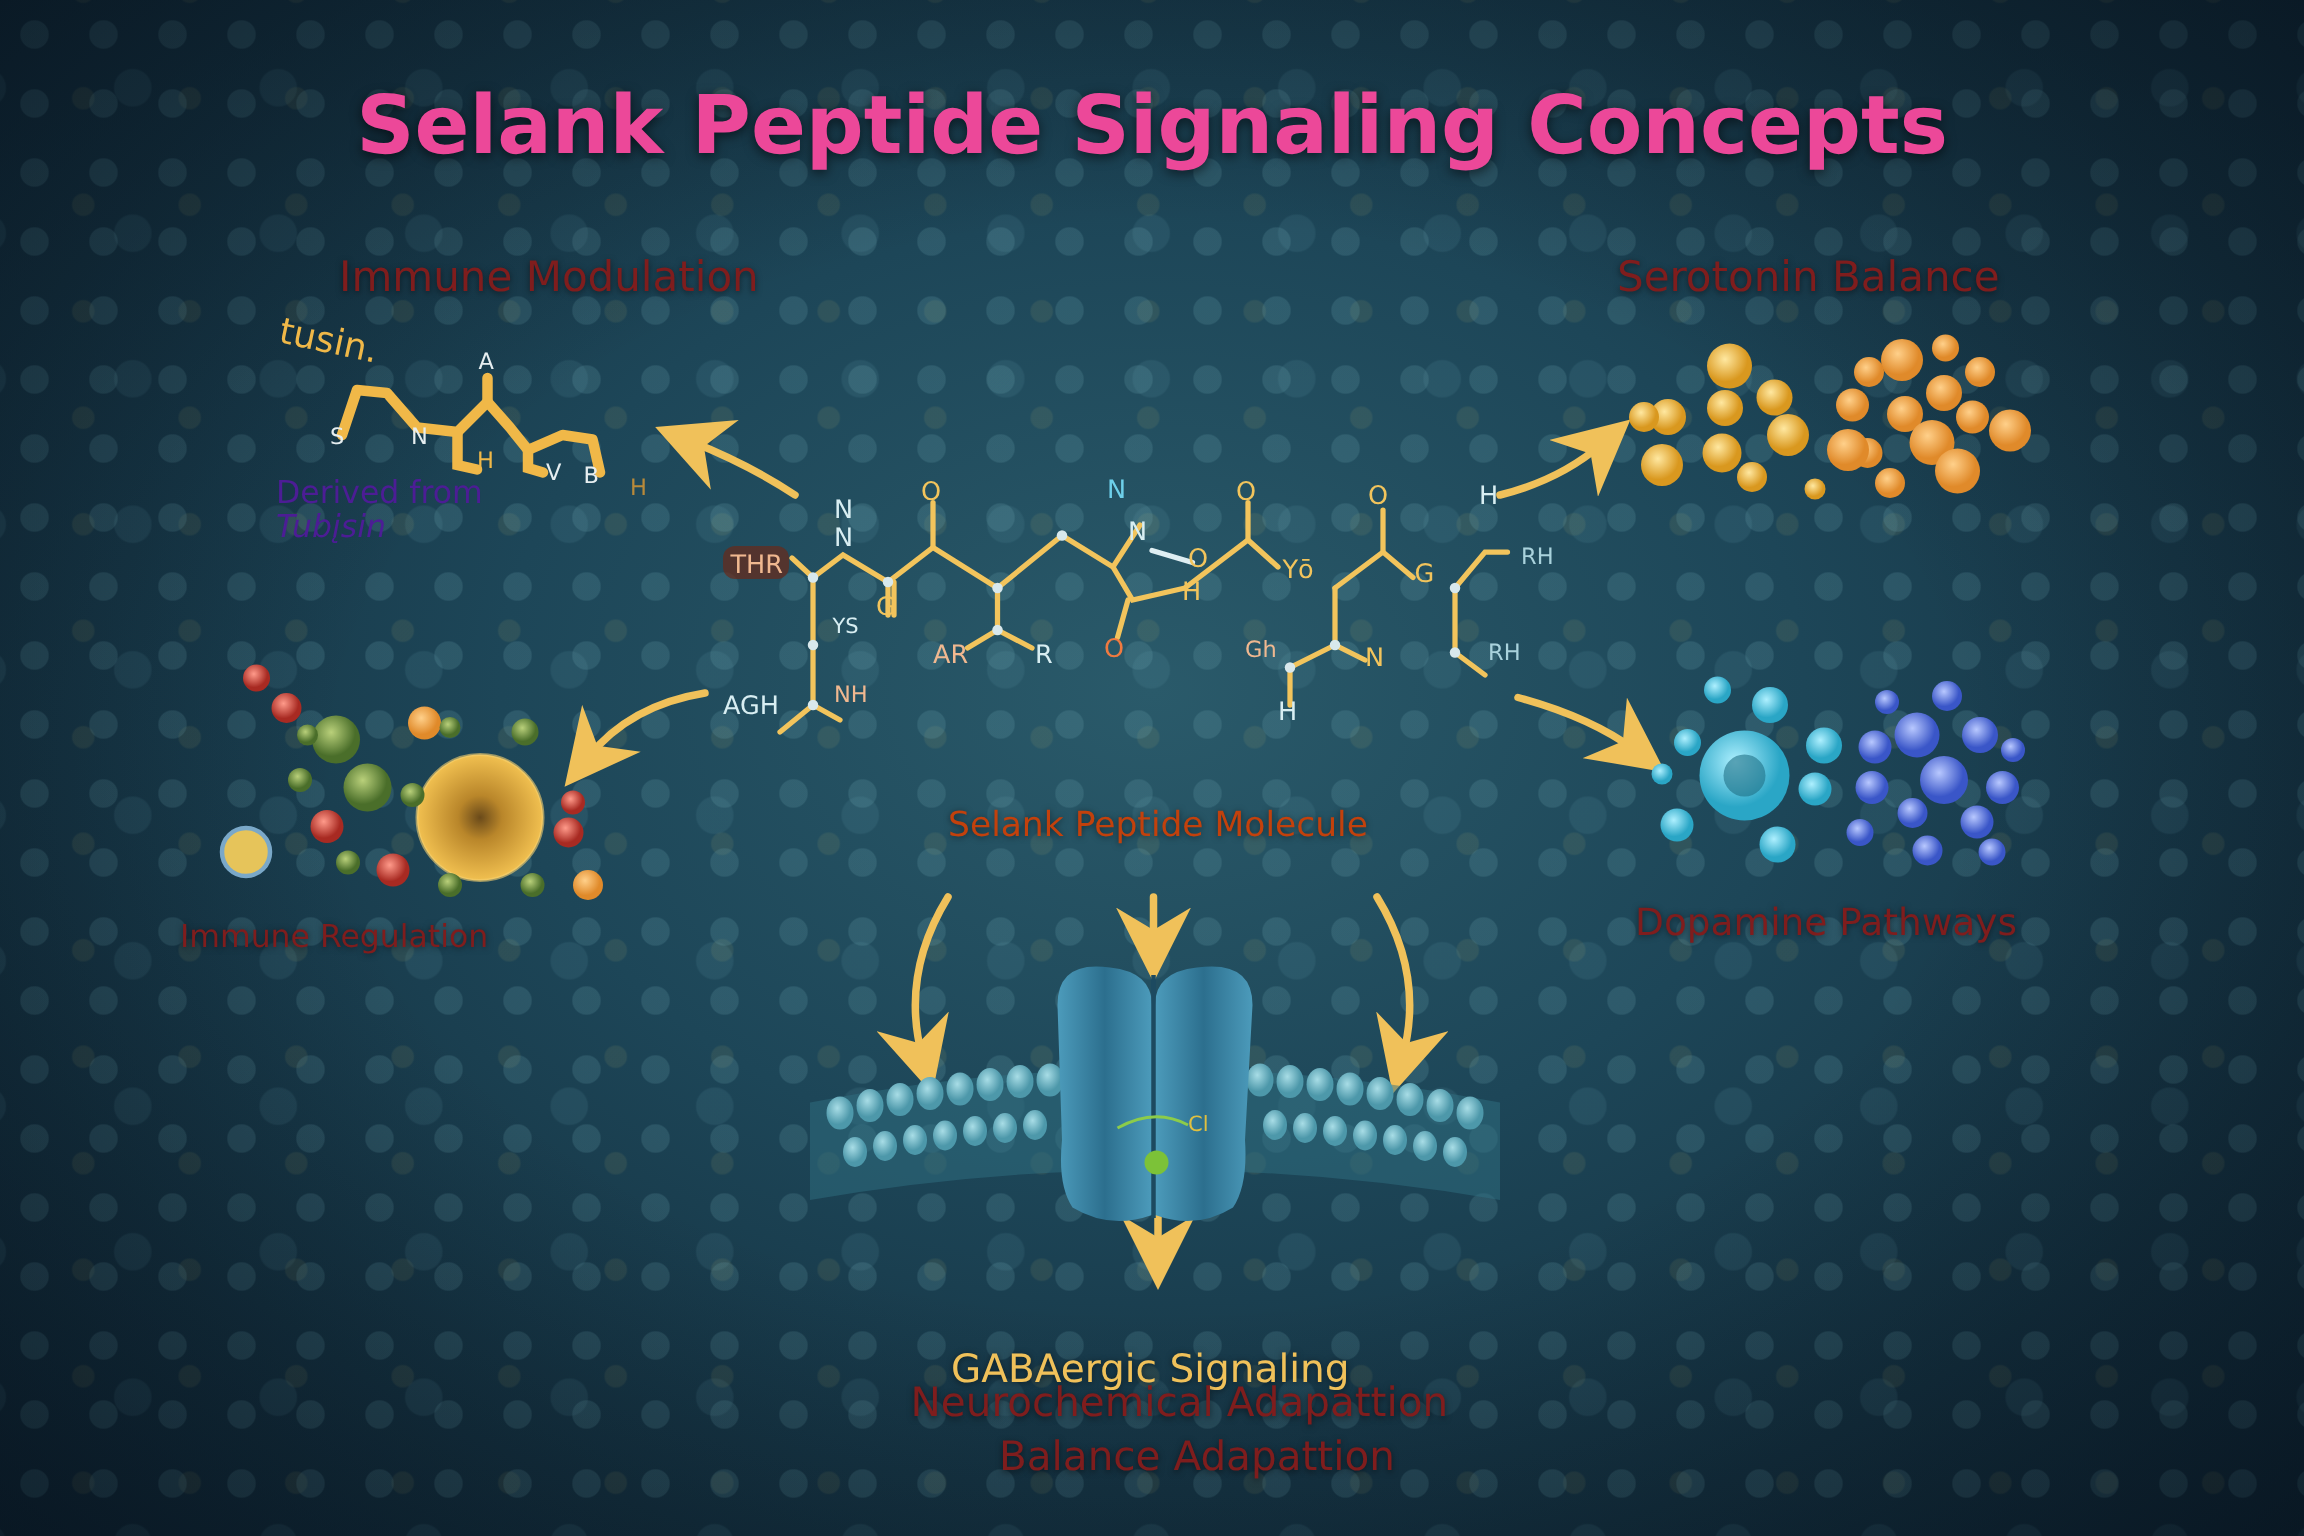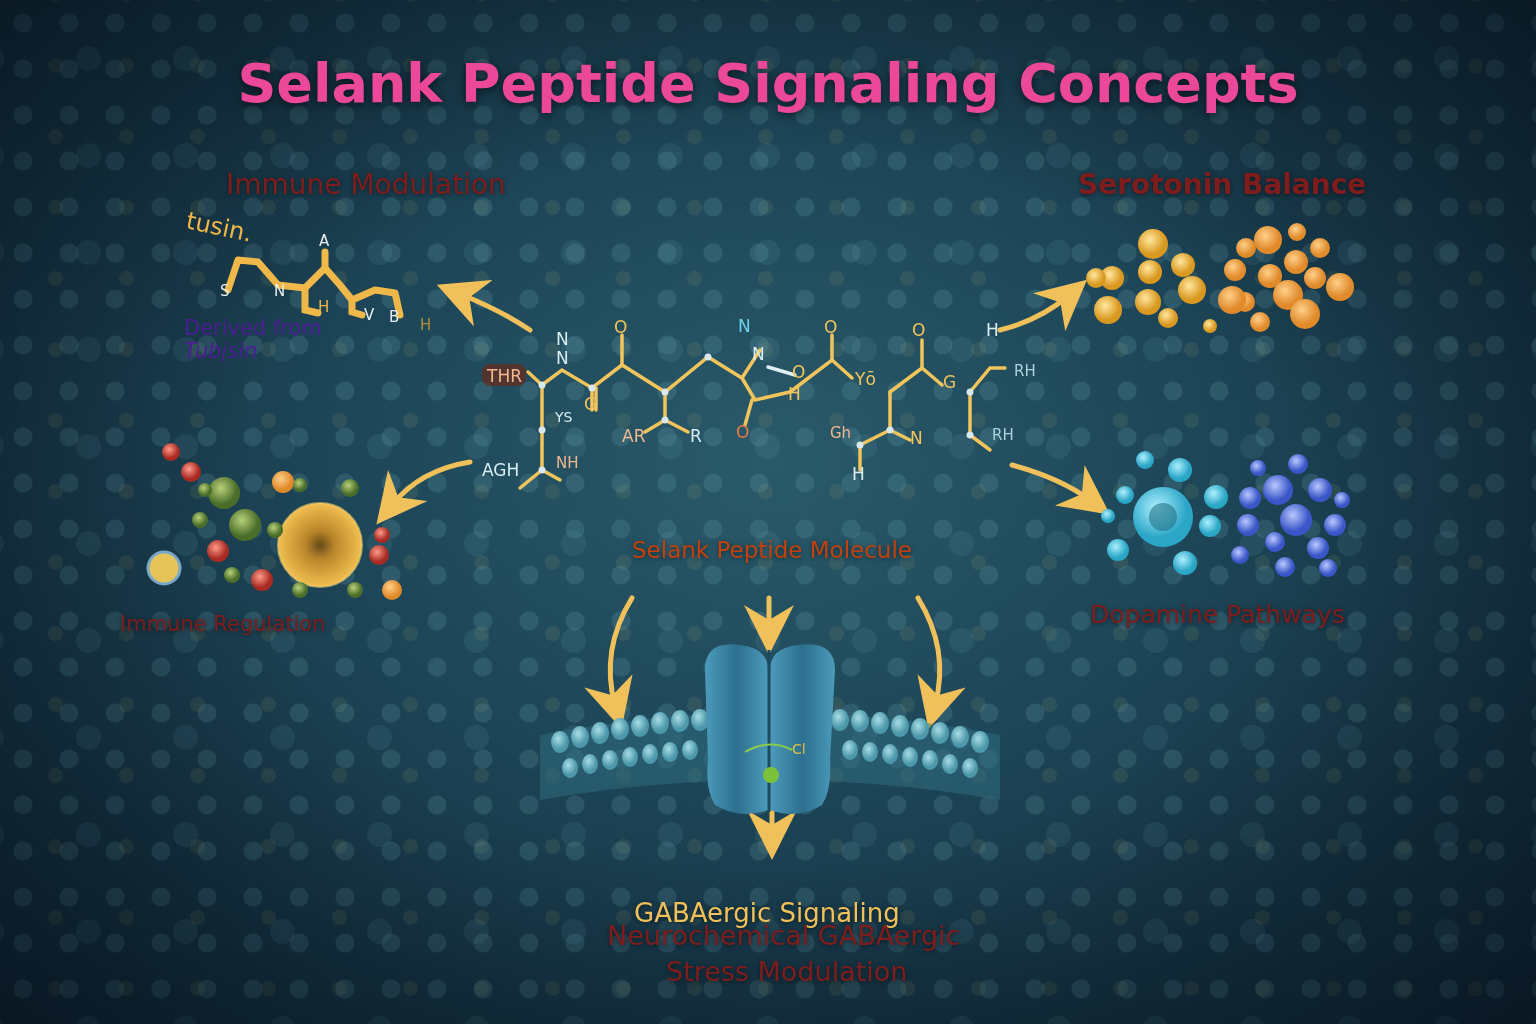--- a/index.html
+++ b/index.html
@@ -283,23 +283,23 @@
     </g>
   </g>
 </svg>
 
 <div class="title">Selank Peptide Signaling Concepts</div>
 
 <div class="label" style="left:226px;top:168px;">Immune Modulation</div>
 <div class="small" style="left:184px;top:317px;">Derived from</div>
 <div class="small" style="left:184px;top:340px;font-style:italic;">Tubįsin</div>
 
-<div class="label" style="left:1078px;top:168px;font-weight:bold;">Serotonin Balance</div>
+<div class="label" style="left:1078px;top:168px;">Serotonin Balance</div>
 
 <div class="label" style="left:120px;top:612px;font-size:21px;">Immune Regulation</div>
 
 <div class="label" style="left:1090px;top:600px;font-size:25px;">Dopamine Pathways</div>
 
 <div class="label" style="left:632px;top:537px;font-size:23px;color:#c2410c;">Selank Peptide Molecule</div>
 
 <div class="label gold" style="left:634px;top:866px;font-size:26px;color:#f0c15a;">GABAergic Signaling</div>
-<div class="label" style="left:607px;top:920px;font-size:27px;">Neurochemical GABAergic</div>
-<div class="label" style="left:666px;top:956px;font-size:27px;">Stress Modulation</div>
+<div class="label" style="left:607px;top:920px;font-size:27px;">Neurochemical Adapattion</div>
+<div class="label" style="left:666px;top:956px;font-size:27px;">Balance Adapattion</div>
 
 </body></html>

